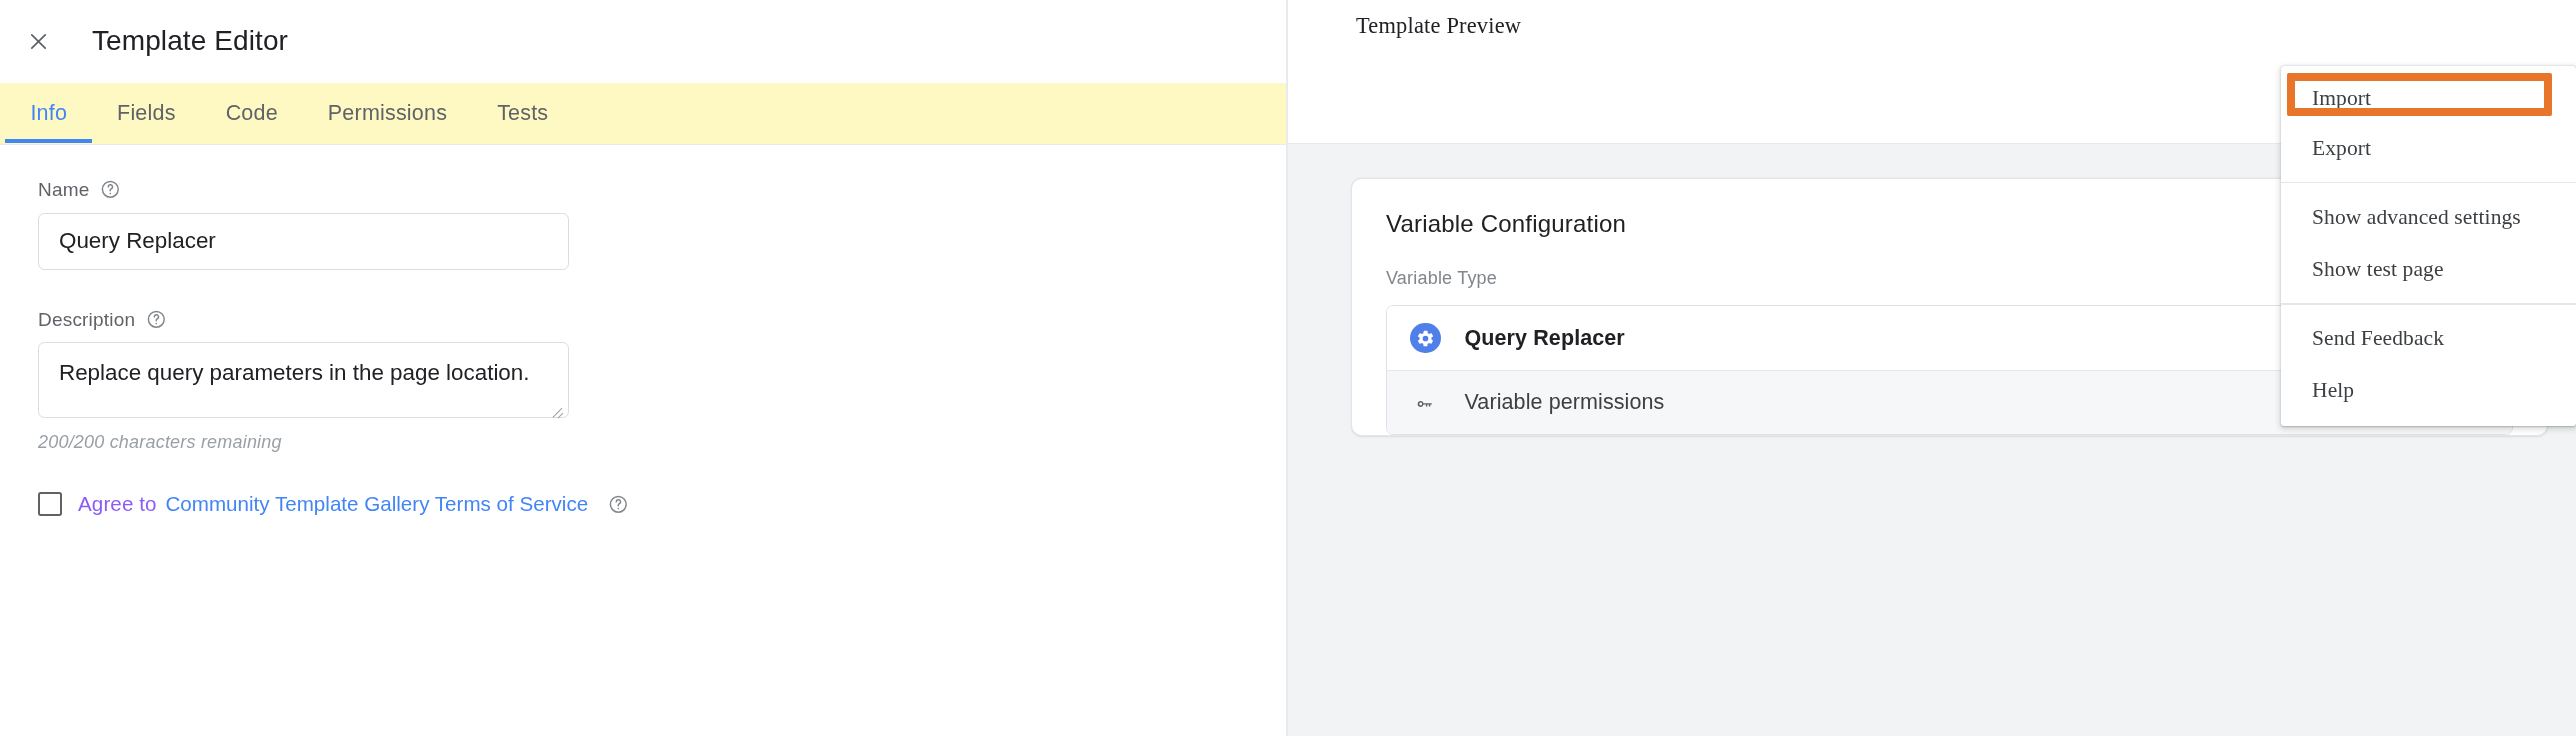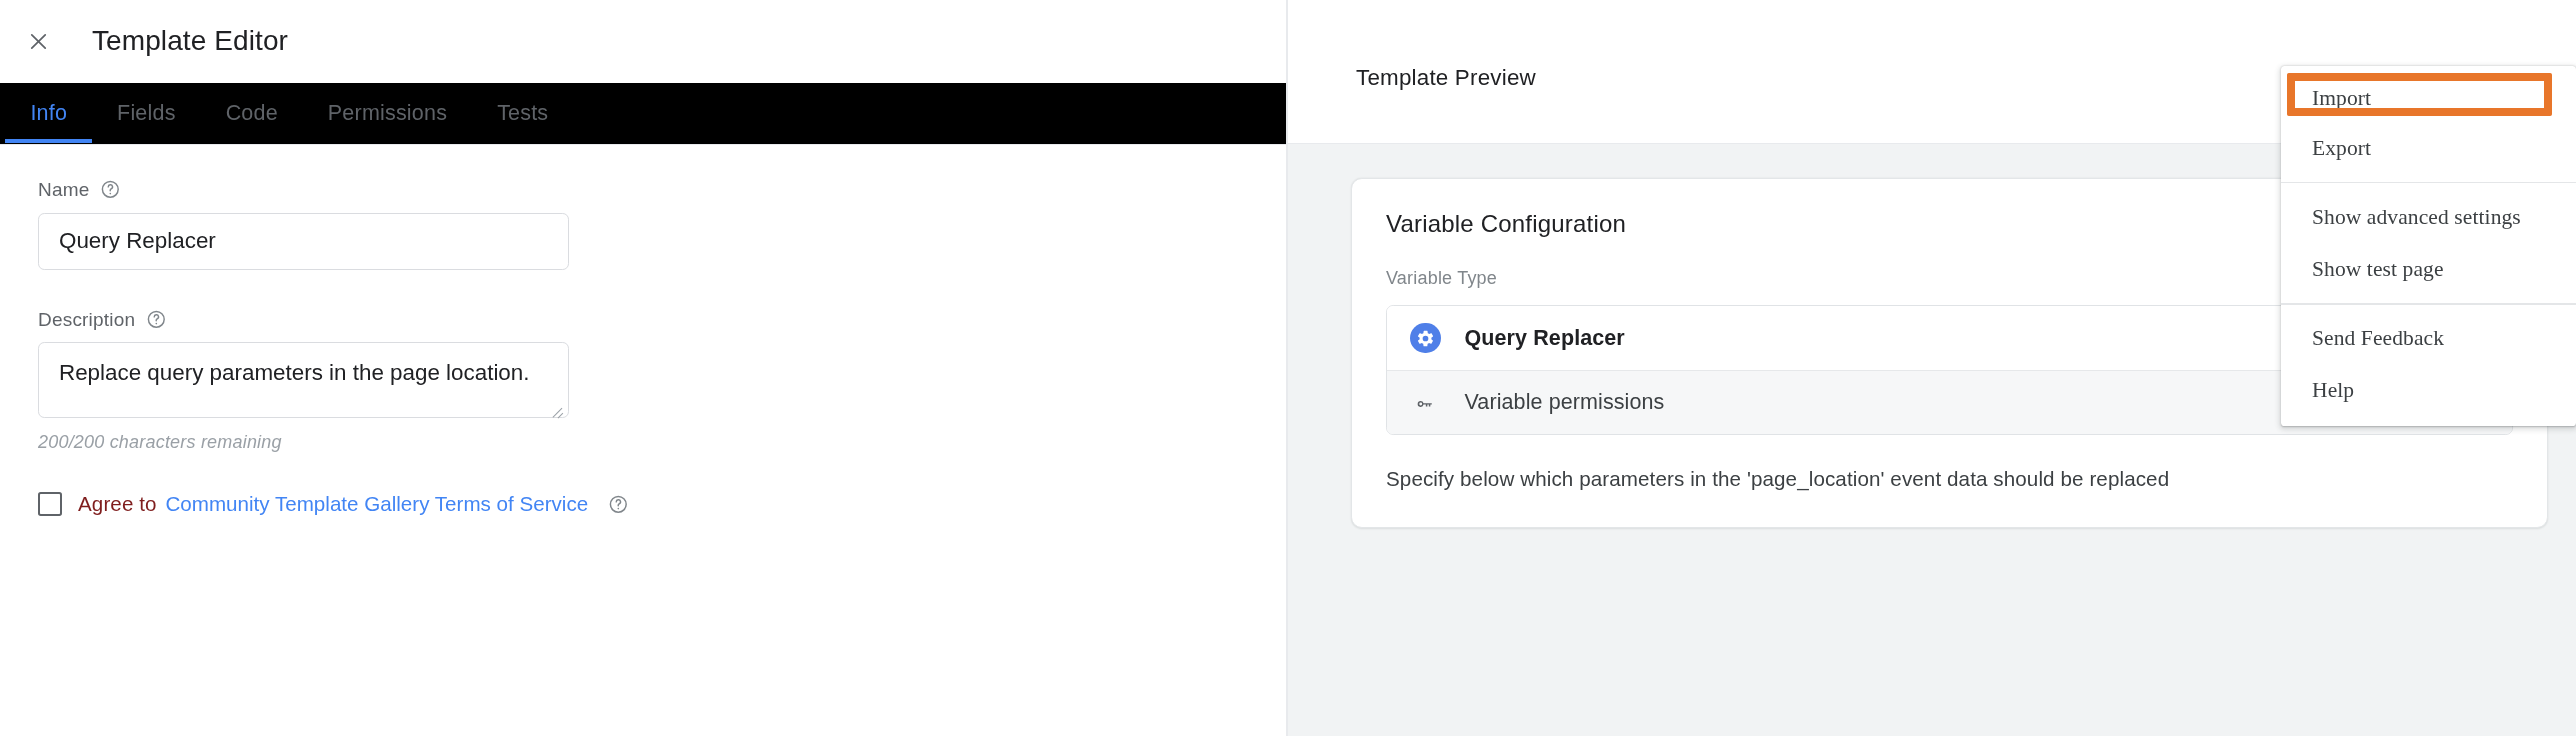--- a/index.html
+++ b/index.html
@@ -37,21 +37,21 @@
     position:absolute; right:34px; top:25px; width:36px; height:36px;
     display:flex; flex-direction:column; align-items:center; justify-content:center;
     gap:4.5px; cursor:pointer;
   }
   .kebab i { display:block; width:5.4px; height:5.4px; border-radius:50%; background:#5f6368; }
 
   
   .tabs {
     position:absolute; left:0; top:83px; width:1286px; height:62px;
     display:flex; align-items:flex-start; padding-left:5.4px;
-    border-bottom:1.8px solid #e8eaed; background:#000000;
+    border-bottom:1.8px solid #e8eaed; background:#fef9c3;
   }
   .tab {
     position:relative; height:60px; display:flex; align-items:center; justify-content:center;
     font-size:21.5px; color:#5f6368; cursor:pointer; letter-spacing:0.2px;
   }
   .tab .tabinner { padding:0 25px; }
   .tab.active { color:#4285f4; }
   .tab.active:after {
     content:""; position:absolute; left:0; right:0; bottom:0; height:4.5px; background:#4285f4;
   }
@@ -91,32 +91,32 @@
   .char-count {
     margin-top:10.8px; font-size:18px; color:#9aa0a6; font-style:italic; letter-spacing:0.2px;
   }
   .agree-row {
     display:flex; align-items:center; gap:16px; margin-top:39px;
   }
   .checkbox {
     width:24px; height:24px; border:2.2px solid #5f6368; border-radius:2.7px;
     background:#fff; cursor:pointer; flex:0 0 auto;
   }
-  .agree-text { font-size:20.6px; color:#7f1d1d; letter-spacing:0.1px; }
+  .agree-text { font-size:20.6px; color:#8b5cf6; letter-spacing:0.1px; }
   .agree-link { font-size:20.6px; color:#4285f4; text-decoration:none; cursor:pointer; }
 
   
   .vdiv { position:absolute; left:1286px; top:0; width:1.8px; height:737px; background:#e8eaed; }
 
   
   .rightpane { position:absolute; left:1288px; top:0; width:1288px; height:737px; background:#f1f3f4; }
   .preview-header {
     position:absolute; left:0; top:0; width:1288px; height:144px;
     background:#fff; border-bottom:1.8px solid #e8eaed;
-    display:flex; align-items:center; padding-left:68px;
+    display:flex; padding-left:68px;font-family:Liberation Serif, serif;
   }
   .preview-title { font-size:22.4px; color:#202124; letter-spacing:0.2px; margin-top:12.5px; }
 
   .preview-card {
     position:absolute; left:63px; top:178px; width:1197px;
     background:#fff; border:1.3px solid #e3e6e8; border-radius:10.8px;
     box-shadow:0 0.9px 1.8px rgba(60,64,67,.12);
     padding:30.5px 0 0 0;
   }
   .card-title { font-size:24px; color:#202124; font-weight:400; padding:0 34px; letter-spacing:0.2px; }
@@ -277,21 +277,20 @@
         <div class="vt-row perm">
           <span class="key-icon">
             <svg viewBox="0 0 24 24" fill="#5f6368">
               <path d="M7 10.5a3.1 3.1 0 0 1 2.96 2.2h8.6v1.5h-1.5v1.9h-1.6v-1.9h-1.5v1.9h-1.6v-1.9h-2.4A3.1 3.1 0 1 1 7 10.5zm0 1.6a1.5 1.5 0 1 0 0 3 1.5 1.5 0 0 0 0-3z"></path>
             </svg>
           </span>
           <span class="vt-perm-name">Variable permissions</span>
         </div>
       </div>
 
-      <div class="card-desc">Specify below which parameters in the 'page_location' event data should be replaced</div>
     </div>
   </div>
 
   <div class="menu">
     <div class="menu-item first">Import</div>
     <div class="menu-item">Export</div>
     <div class="menu-sep"></div>
     <div class="menu-item">Show advanced settings</div>
     <div class="menu-item">Show test page</div>
     <div class="menu-sep"></div>

